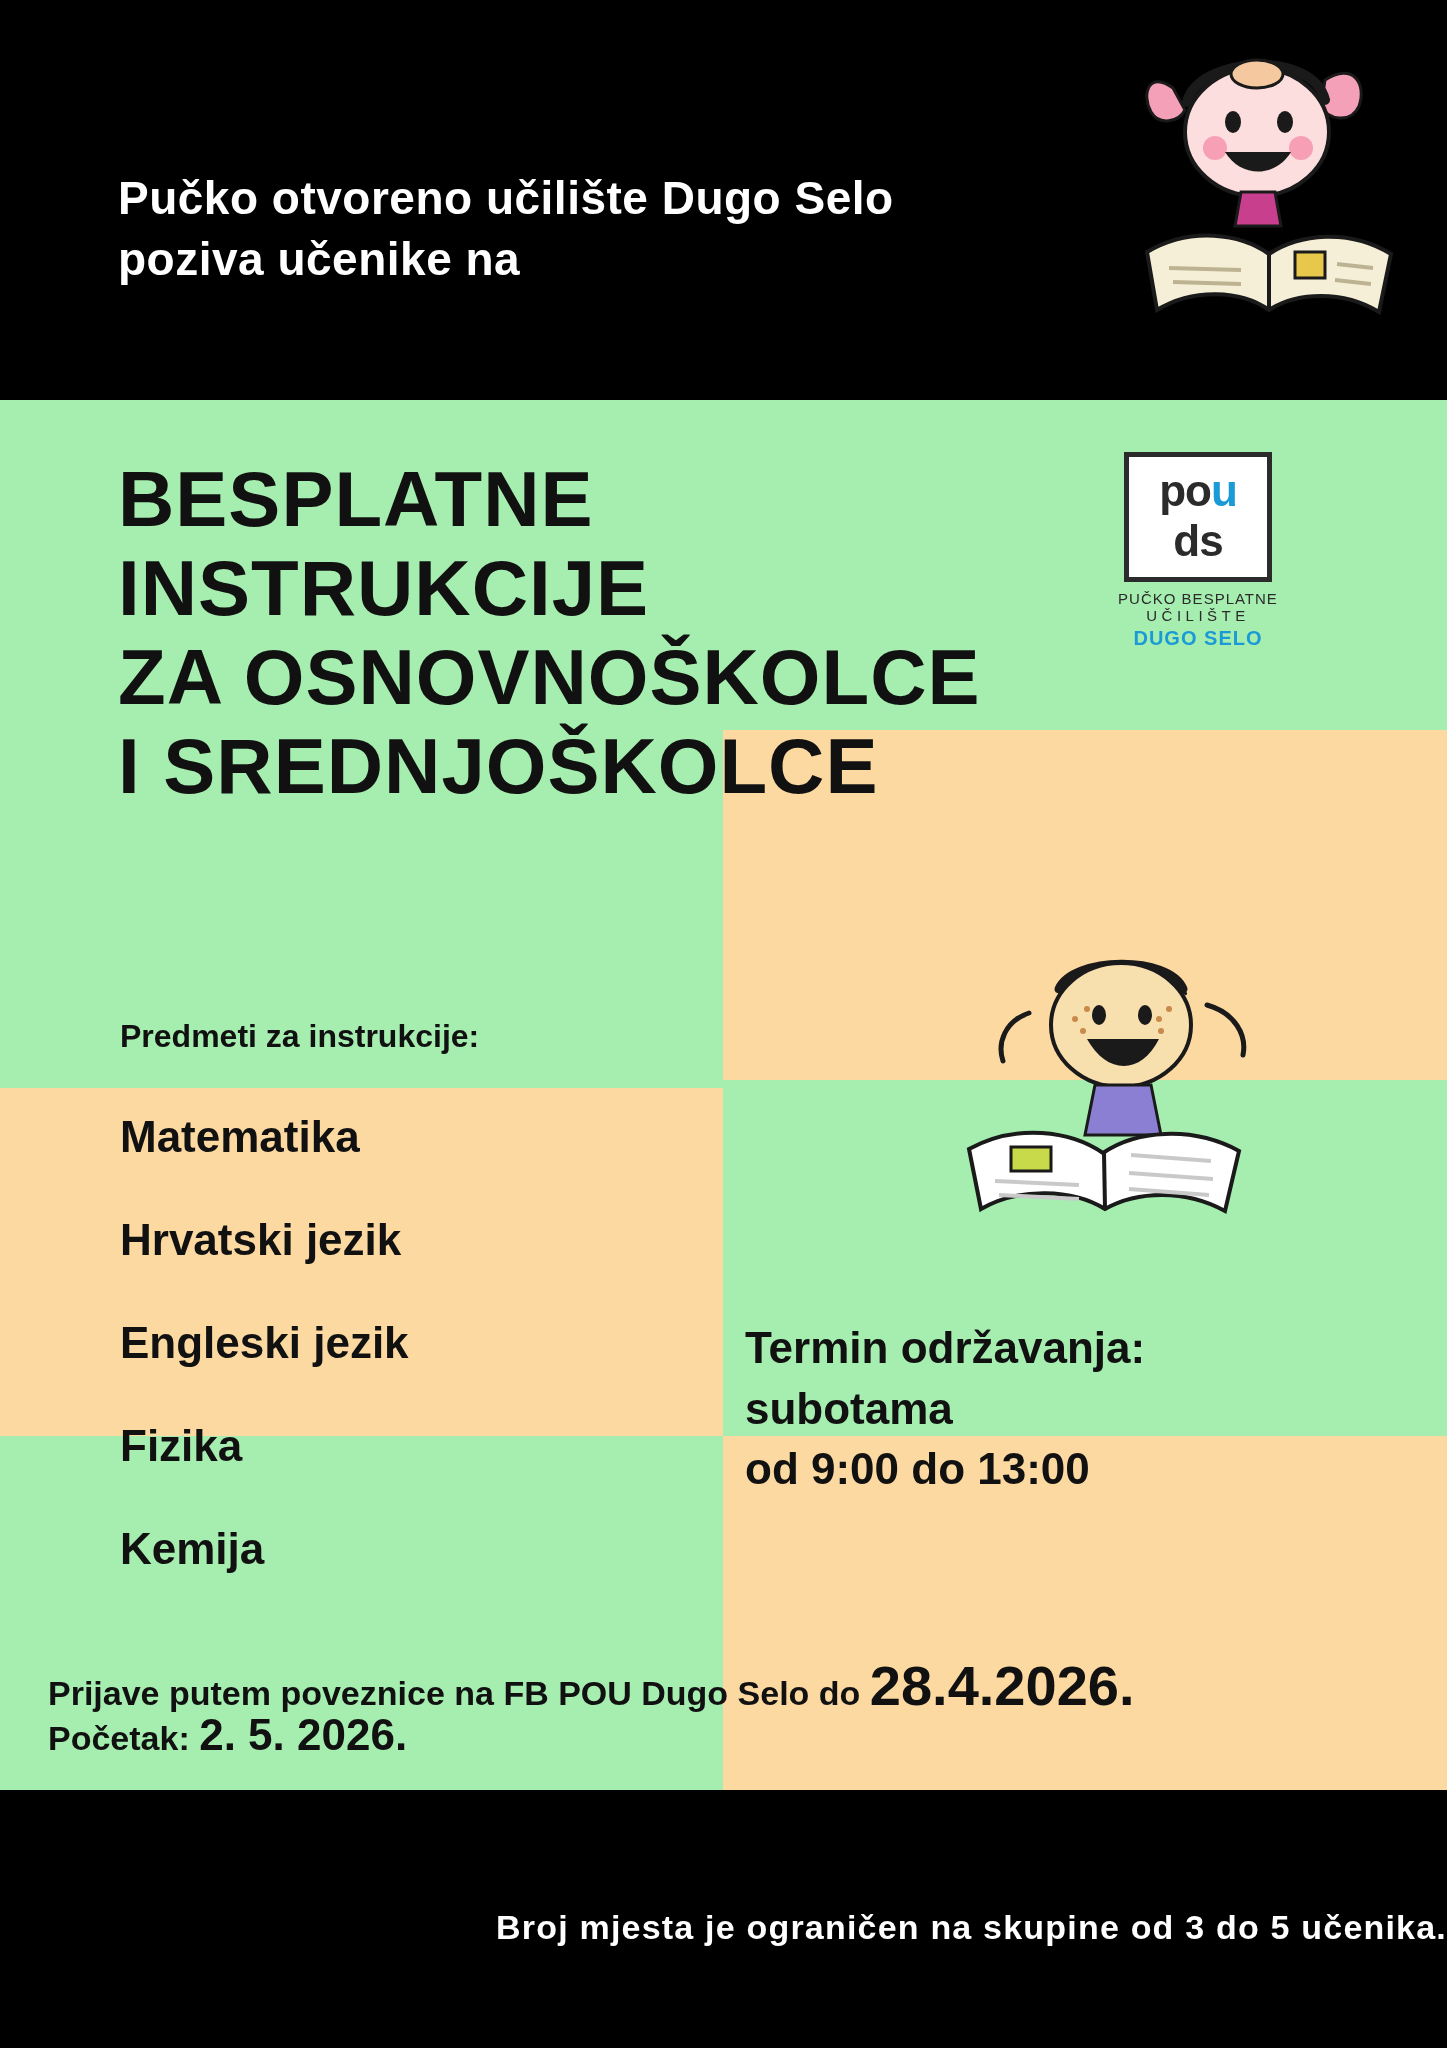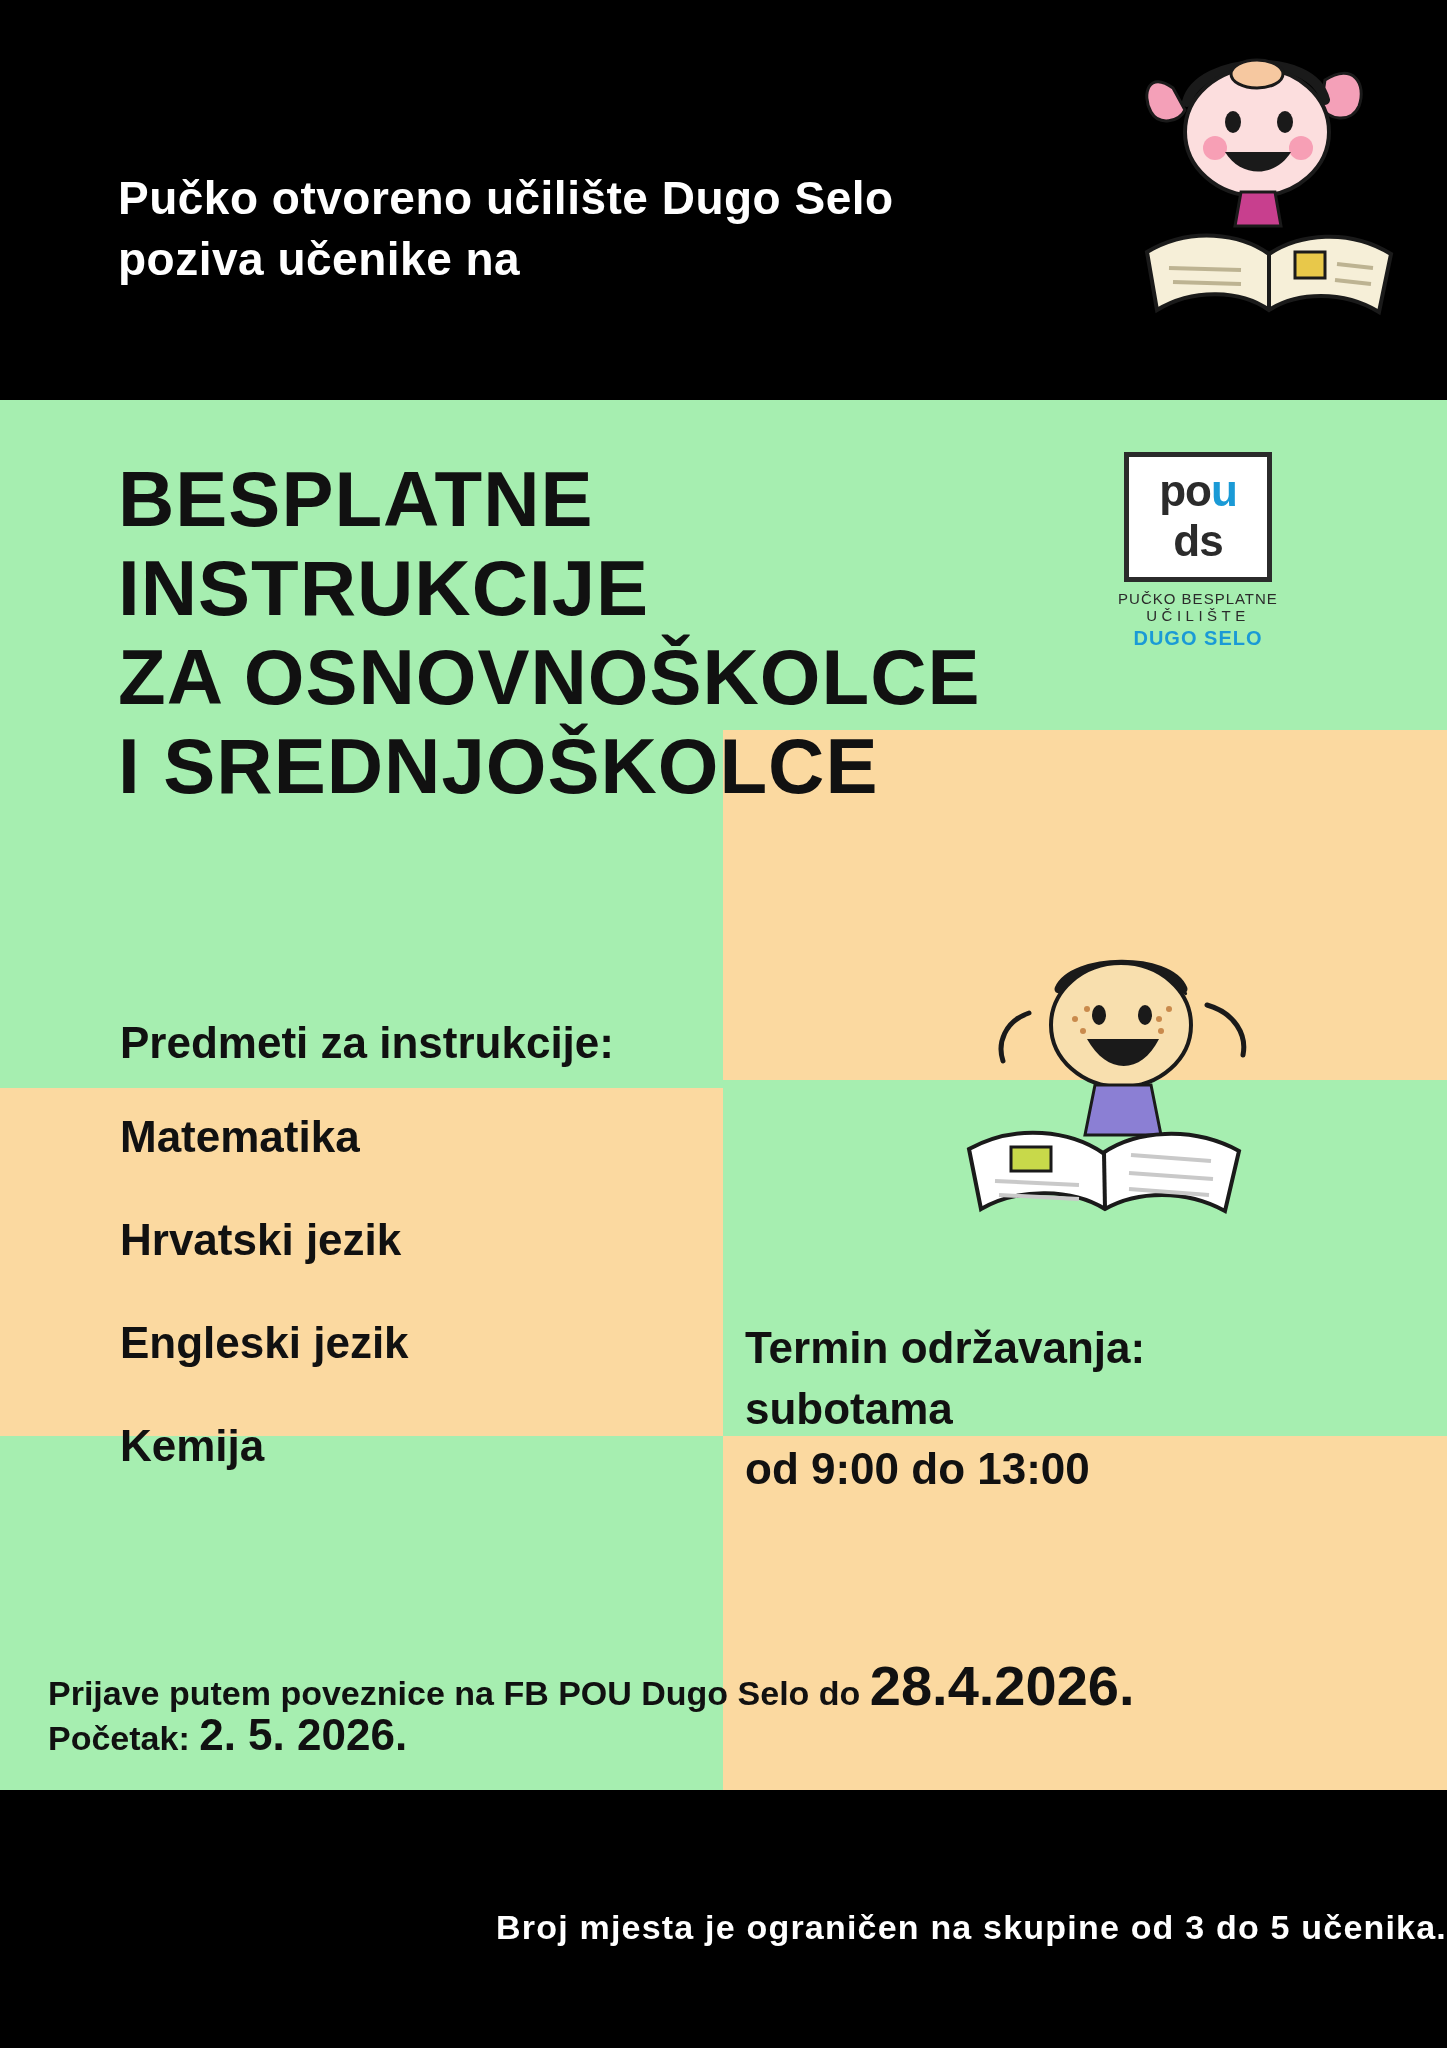--- a/index.html
+++ b/index.html
@@ -148,21 +148,21 @@
     font-weight: bold;
     color: #1a9ad6;
     letter-spacing: 1px;
   }
 
   
   .subjects-title {
     position: absolute;
     left: 120px;
     top: 1018px;
-    font-size: 44px;
+    font-size: 32px;
     font-weight: bold;
     color: #111111;
   }
   .subjects-list {
     position: absolute;
     left: 120px;
     top: 1112px;
     font-size: 44px;
     font-weight: bold;
     color: #111111;
@@ -313,20 +313,21 @@
     <div class="pou-sub2">UČILIŠTE</div>
     <div class="pou-sub3">DUGO SELO</div>
   </div>
 
   <div class="subjects-title">Predmeti za instrukcije:</div>
   <div class="subjects-list">
     <ul>
       <li>Matematika</li>
       <li>Hrvatski jezik</li>
       <li>Engleski jezik</li>
+      <li>Fizika</li>
       <li>Kemija</li>
     </ul>
   </div>
 
   <div class="schedule">
     <div>Termin održavanja:</div>
     <div>subotama</div>
     <div>od 9:00 do 13:00</div>
   </div>
 

